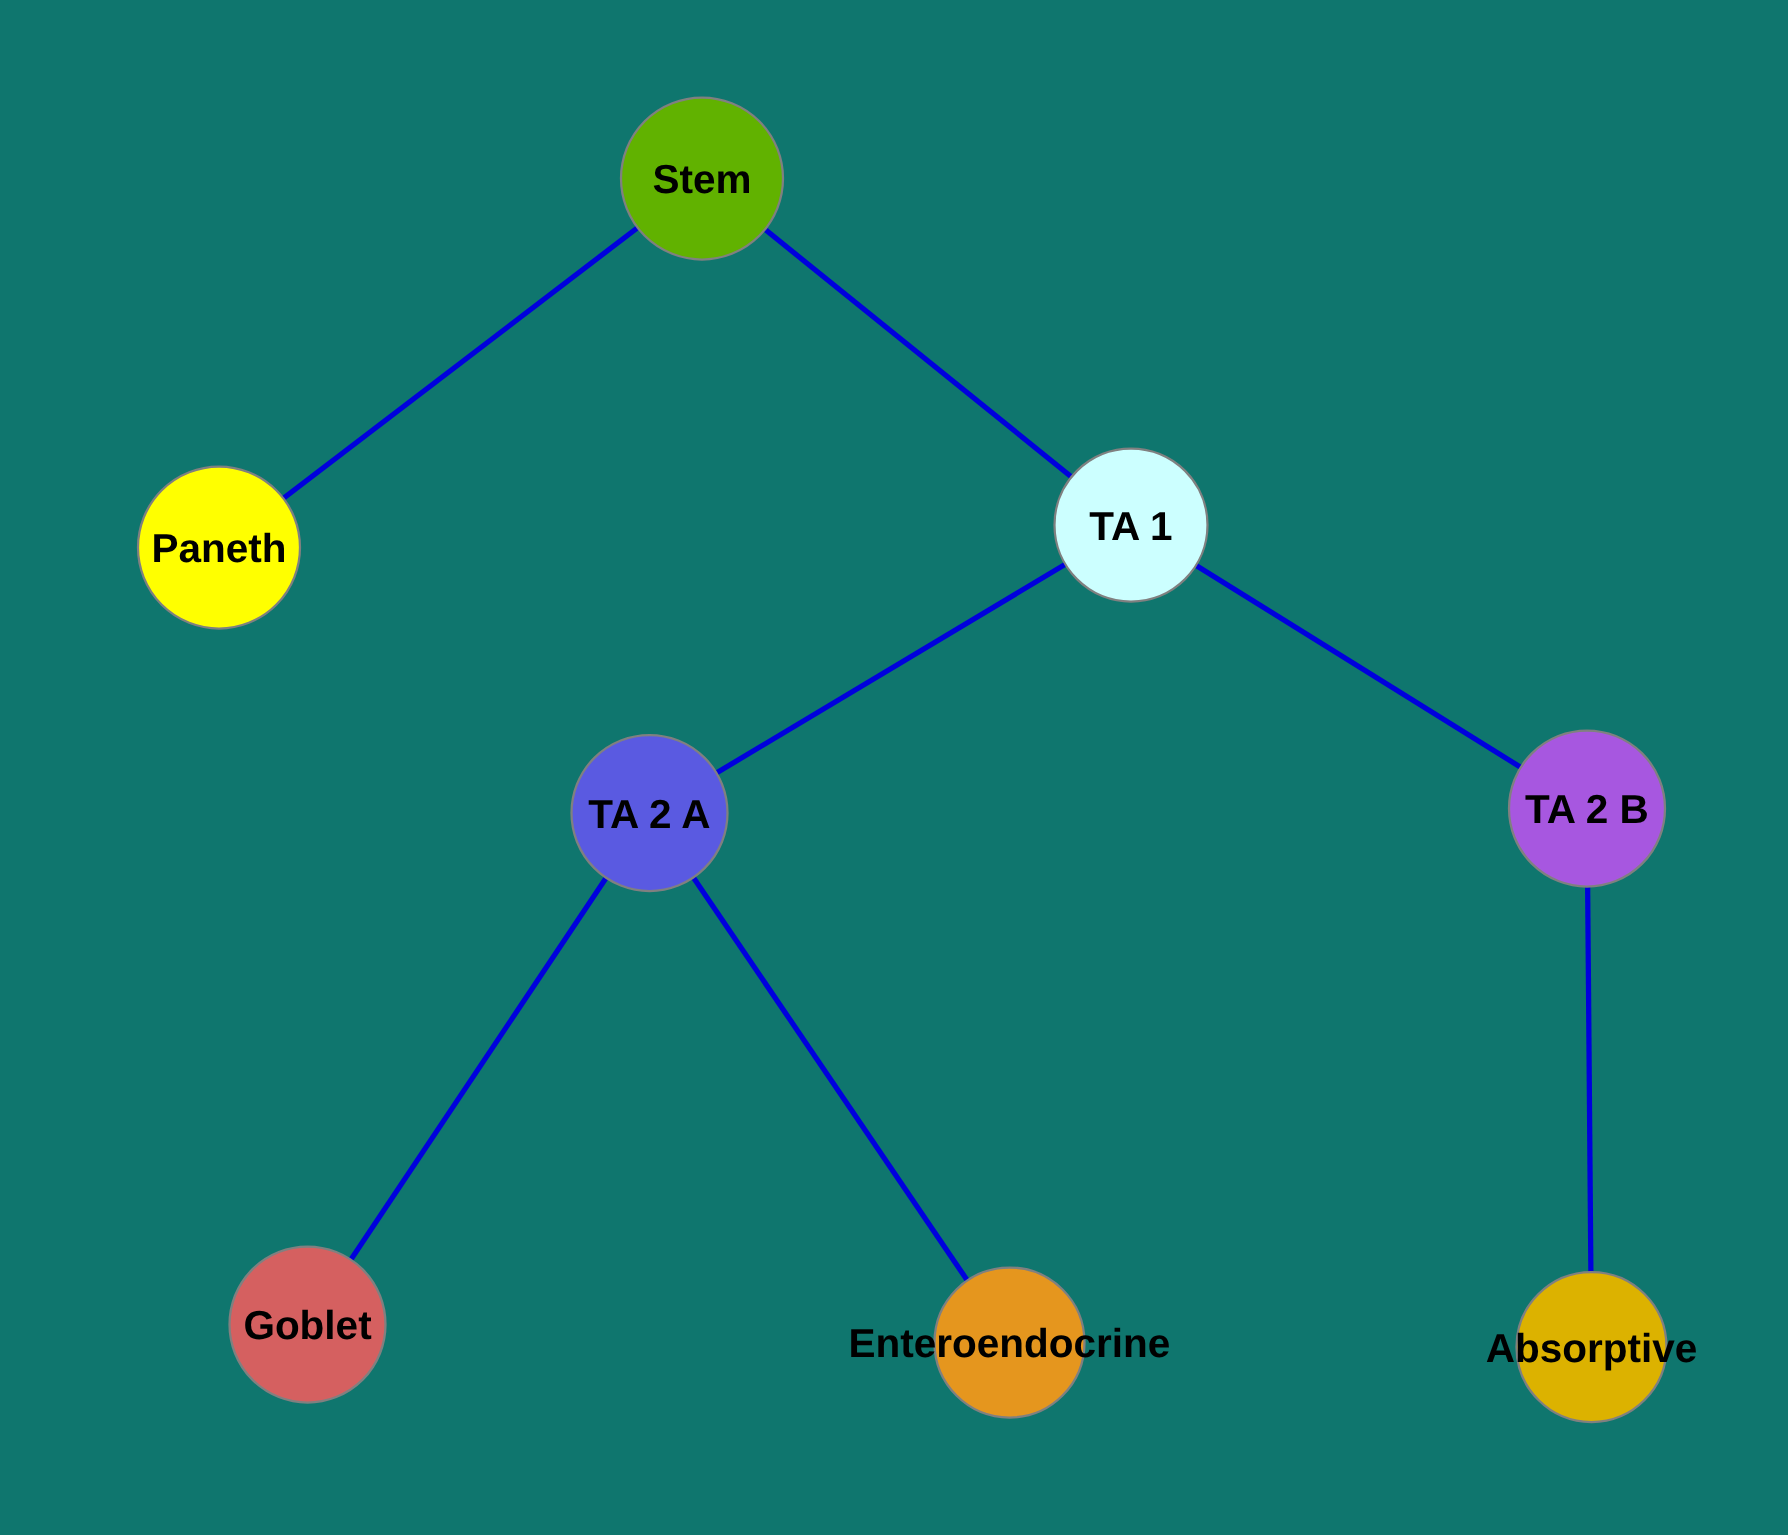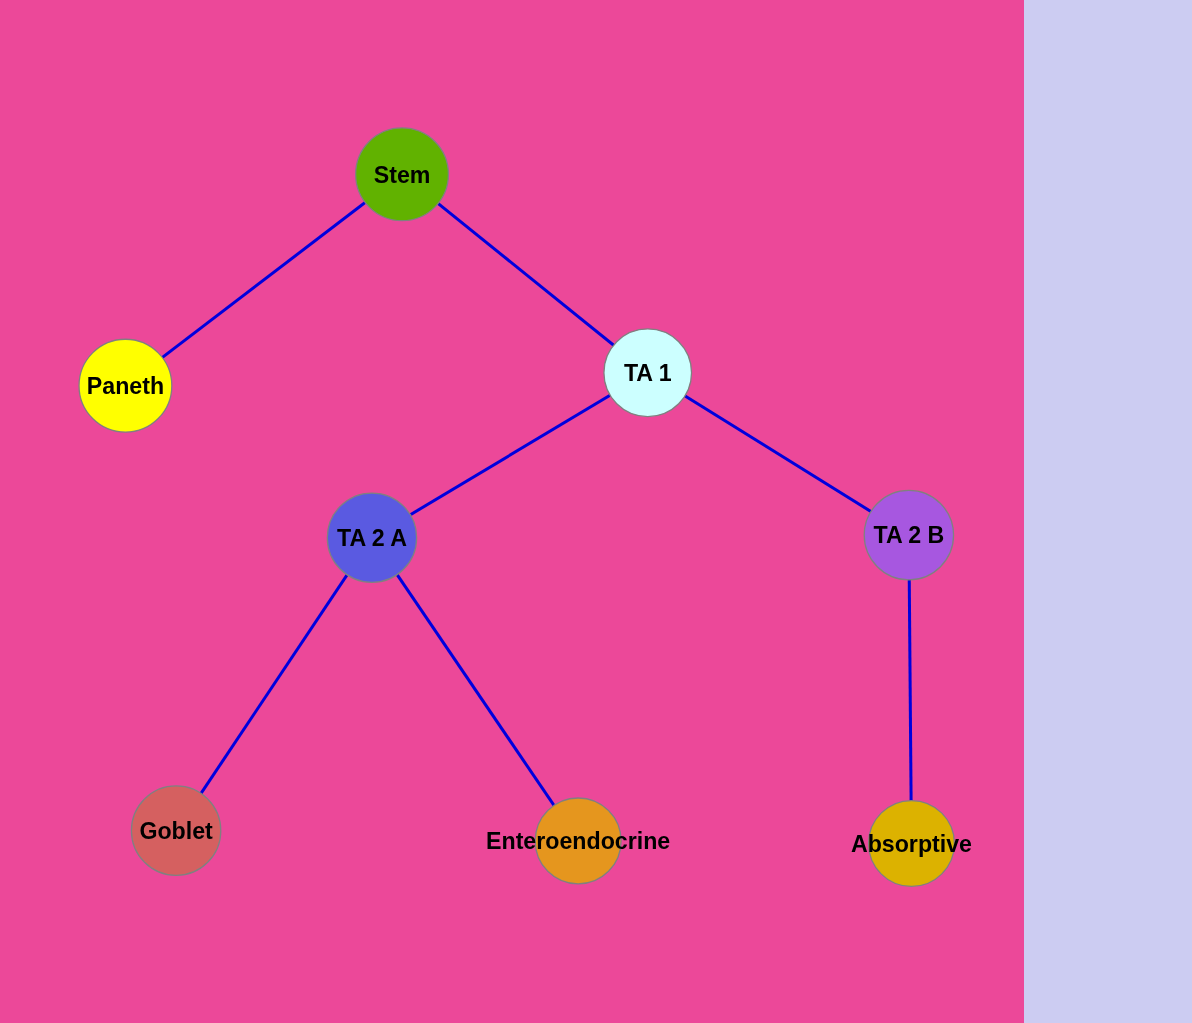--- a/index.html
+++ b/index.html
@@ -3,23 +3,23 @@
 <meta charset="utf-8">
 <style>
   html, body {
     margin: 0;
     padding: 0;
     background: #ccccf2;
     font-family: "Liberation Sans", sans-serif;
   }
   #stage {
     position: relative;
-    width: 1024px;
+    width: 1192px;
     height: 1023px;
-    background: #ec4899;
+    background: #0f766e;
     overflow: hidden;
   }
   #graph-svg {
     position: absolute;
     top: 0;
     left: 0;
     width: 100%;
     height: 100%;
   }
   #graph-svg text {

